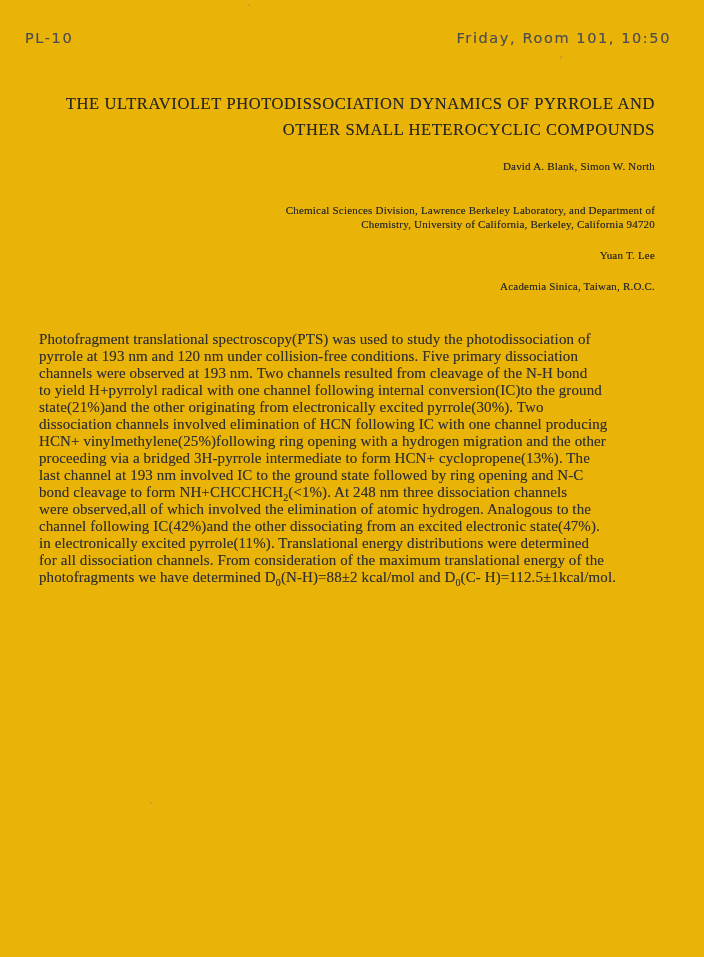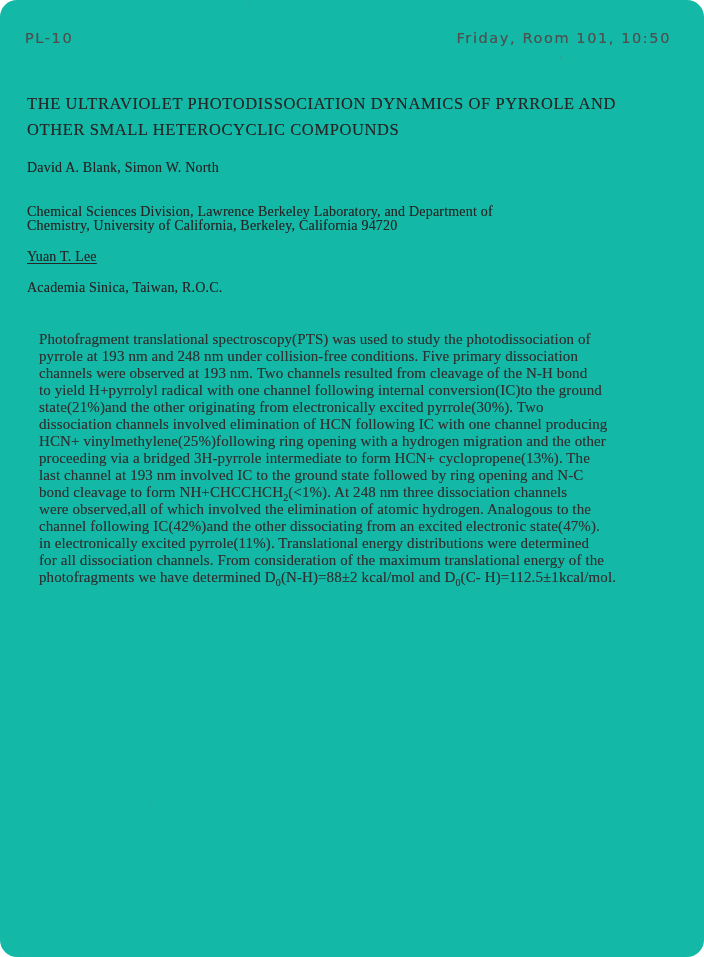--- a/index.html
+++ b/index.html
@@ -11,22 +11,21 @@
     width: 704px;
     height: 957px;
     position: relative;
     overflow: hidden;
     font-family: "Liberation Serif", serif;
     color: #2e2e2e;
   }
   .page {
     position: absolute;
     inset: 0;
-    background: #14b8a6;
-    border-radius: 17px;
+    background: #eab308;
   }
   
   .scan-header {
     position: absolute;
     top: 30px;
     left: 25px;
     right: 33px;
     display: flex;
     justify-content: space-between;
     font-family: "DejaVu Sans", sans-serif;
@@ -34,35 +33,35 @@
     font-weight: 400;
     letter-spacing: 1.6px;
     color: #4f4f4f;
     text-shadow: 0 0 0.6px rgba(80,80,80,0.55);
   }
   
   .center-block {
     position: absolute;
     left: 27px;
     width: 628px;
-    text-align: left;
+    text-align: right;
     color: #262626;
     text-shadow: 0 0 0.5px rgba(40,40,40,0.5);
   }
   .title-line {
     font-size: 16.5px;
     letter-spacing: 0.6px;
     white-space: nowrap;
   }
   .fm-line {
-    font-size: 14px;
+    font-size: 11px;
     letter-spacing: 0.2px;
     white-space: nowrap;
   }
-  .underlined { text-decoration: underline; text-underline-offset: 2px; }
+  .underlined { text-underline-offset: 2px; }
   
   .abstract {
     position: absolute;
     top: 331px;
     left: 27px;
     width: 662px;
     font-size: 15px;
     line-height: 17px;
     color: #303030;
     text-shadow: 0 0 0.5px rgba(50,50,50,0.5);
@@ -97,21 +96,21 @@
   <div class="center-block title-line" style="top: 120px;">OTHER SMALL HETEROCYCLIC COMPOUNDS</div>
 
   <div class="center-block fm-line" style="top: 160px;">David A. Blank, Simon W. North</div>
   <div class="center-block fm-line" style="top: 189px; margin-top: 15px;">Chemical Sciences Division, Lawrence Berkeley Laboratory, and Department of</div>
   <div class="center-block fm-line" style="top: 218px;">Chemistry, University of California, Berkeley, California 94720</div>
   <div class="center-block fm-line" style="top: 249px;"><span class="underlined">Yuan T. Lee</span></div>
   <div class="center-block fm-line" style="top: 280px;">Academia Sinica, Taiwan, R.O.C.</div>
 
   <div class="abstract">
       <div class="abstract-line">Photofragment translational spectroscopy(PTS) was used to study the photodissociation of</div>
-      <div class="abstract-line">pyrrole at 193 nm and 248 nm under collision-free conditions.  Five primary dissociation</div>
+      <div class="abstract-line">pyrrole at 193 nm and 120 nm under collision-free conditions.  Five primary dissociation</div>
       <div class="abstract-line">channels were observed at 193 nm.  Two channels resulted from cleavage of the N-H bond</div>
       <div class="abstract-line">to yield H+pyrrolyl radical with one channel following internal conversion(IC)to the ground</div>
       <div class="abstract-line">state(21%)and the other originating from electronically excited pyrrole(30%).  Two</div>
       <div class="abstract-line">dissociation channels involved elimination of HCN following IC with one channel producing</div>
       <div class="abstract-line">HCN+ vinylmethylene(25%)following ring opening with a hydrogen migration and the other</div>
       <div class="abstract-line">proceeding via a bridged 3H-pyrrole intermediate to form HCN+ cyclopropene(13%).  The</div>
       <div class="abstract-line">last channel at 193 nm involved IC to the ground state followed by ring opening and N-C</div>
       <div class="abstract-line">bond cleavage to form NH+CHCCHCH<sub>2</sub>(&lt;1%).  At 248 nm three dissociation channels</div>
       <div class="abstract-line">were observed,all of which involved the elimination of atomic hydrogen.  Analogous to the</div>
       <div class="abstract-line">channel following IC(42%)and the other dissociating from an excited electronic state(47%).</div>

